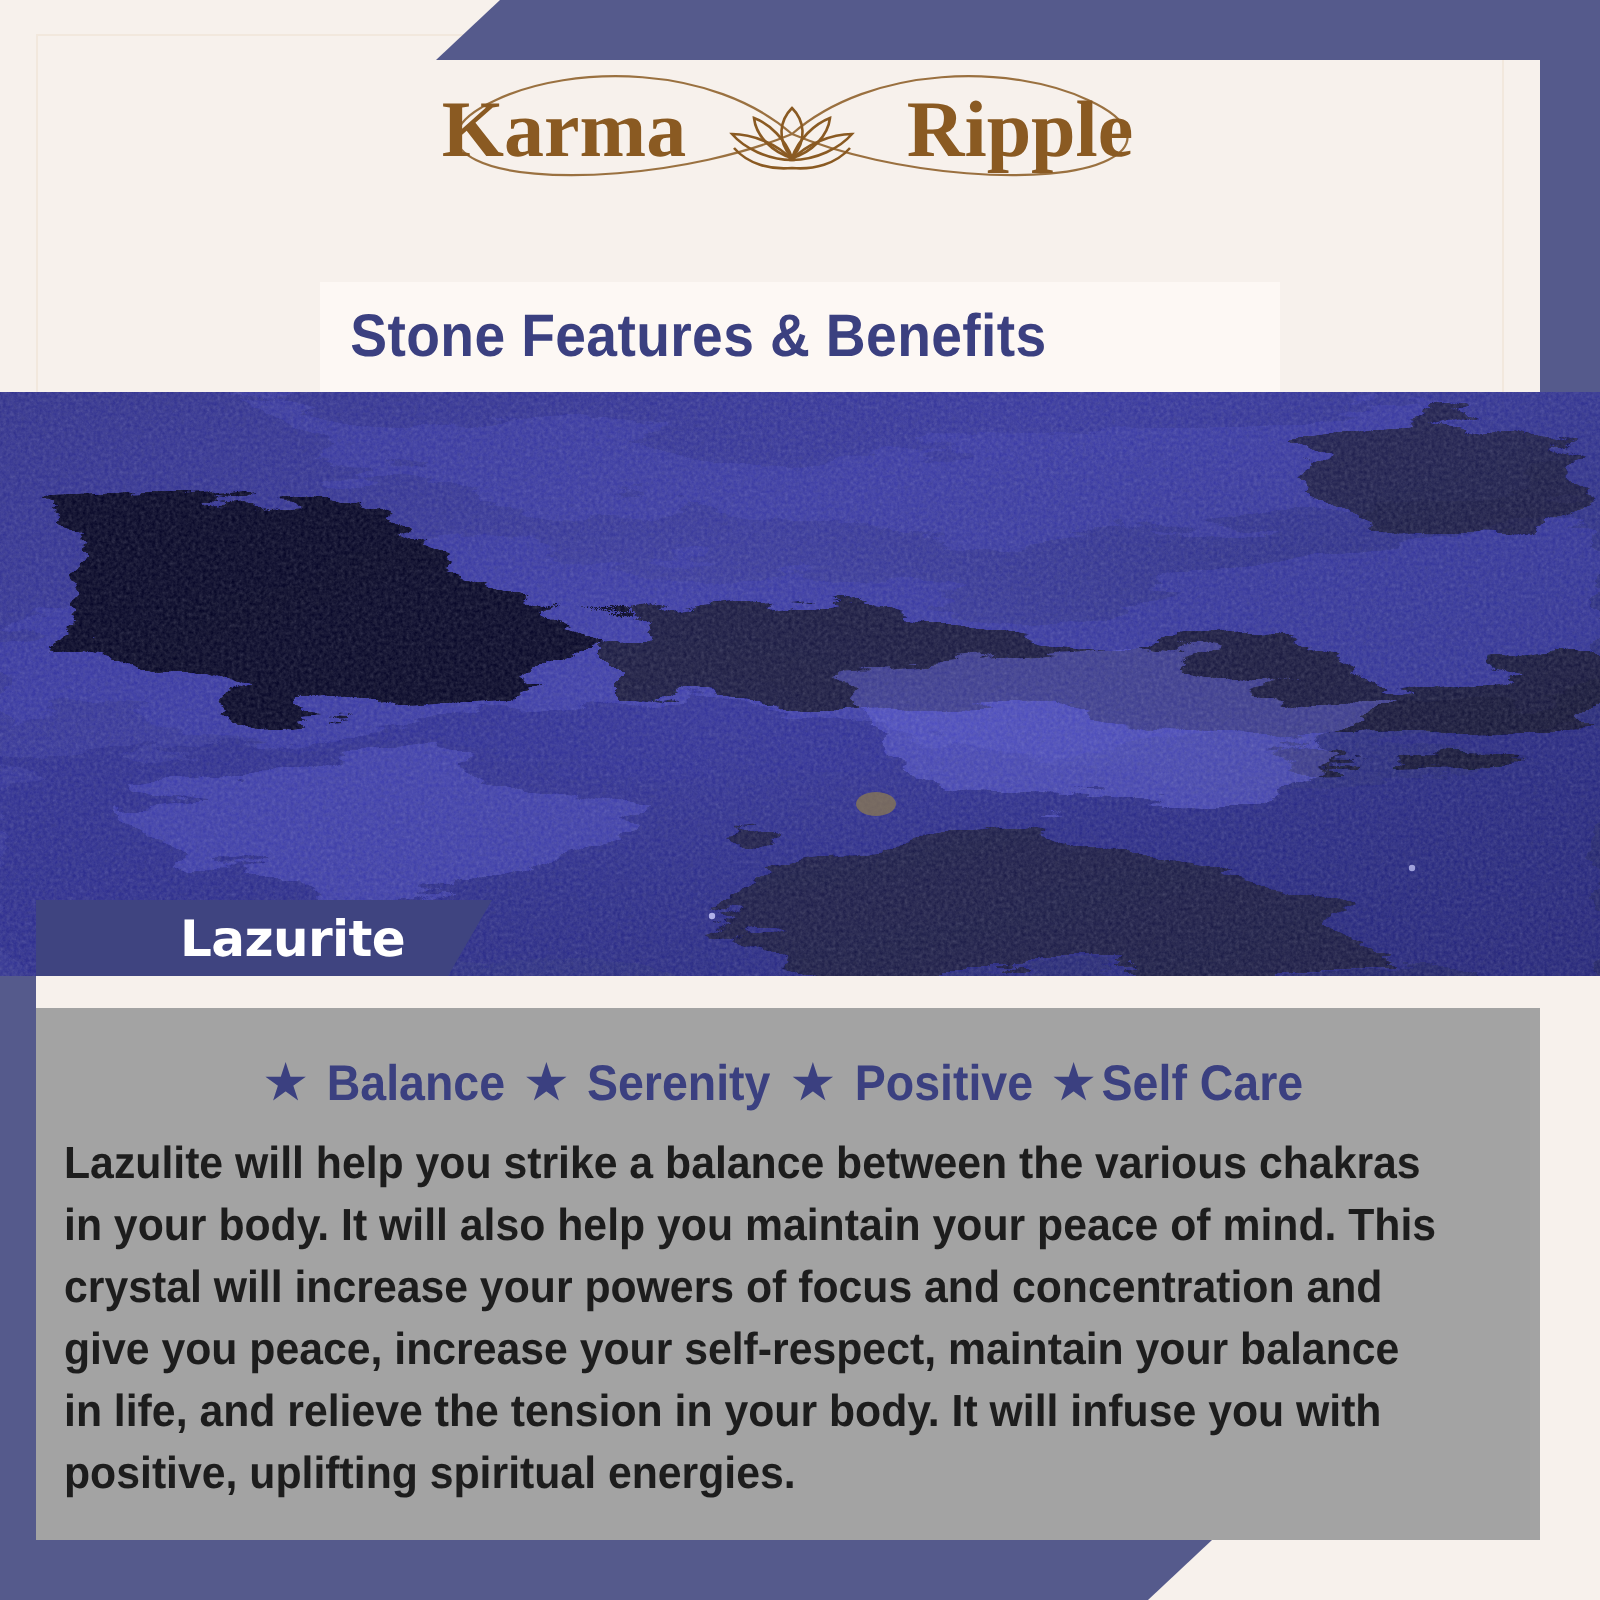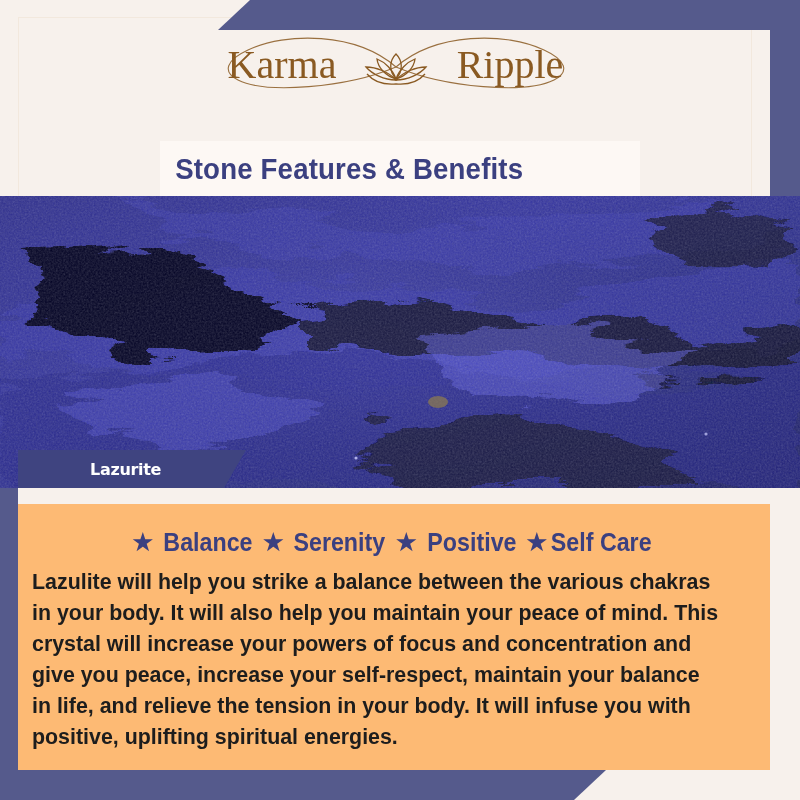--- a/index.html
+++ b/index.html
@@ -77,20 +77,21 @@
   
   .logo-wrap {
     position: absolute;
     left: 0;
     top: 26px;
     width: 792px;
     height: 82px;
     display: flex;
     align-items: center;
     justify-content: center;
+    font-weight: bold;
   }
   .logo-svg { display: block; }
 
   
   .title-banner {
     position: absolute;
     left: 160px;
     top: 141px;
     width: 480px;
     height: 55px;
@@ -135,33 +136,33 @@
     background: #3f4480;
     clip-path: polygon(0 0, 100% 0, calc(100% - 22px) 100%, 0 100%);
     display: flex;
     align-items: center;
     z-index: 4;
   }
   .name-text {
     color: #ffffff;
     font-family: "DejaVu Sans", sans-serif;
     font-weight: bold;
-    font-size: 16px;
+    font-size: 25px;
     margin-left: 72px;
     letter-spacing: -0.3px;
   }
 
   
   .content-card {
     position: absolute;
     left: 18px;
     top: 488px;
     width: 752px;
     height: 282px;
-    background: #fdba74;
+    background: #a3a3a3;
   }
   .card-cream-strip {
     position: absolute;
     left: 0; top: 0;
     width: 100%;
     height: 16px;
     background: #f7f1ec;
   }
 
   

